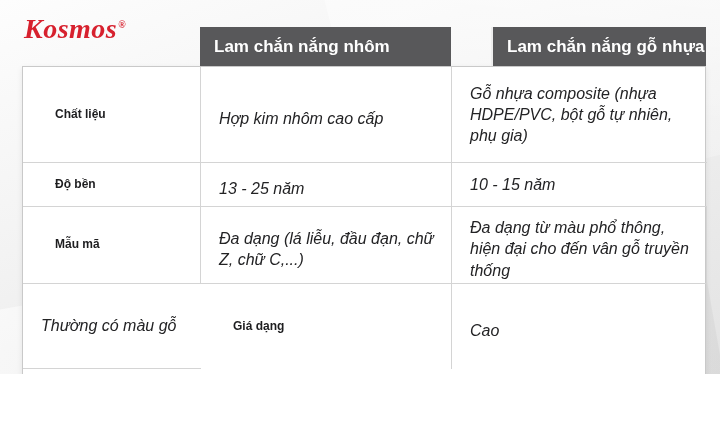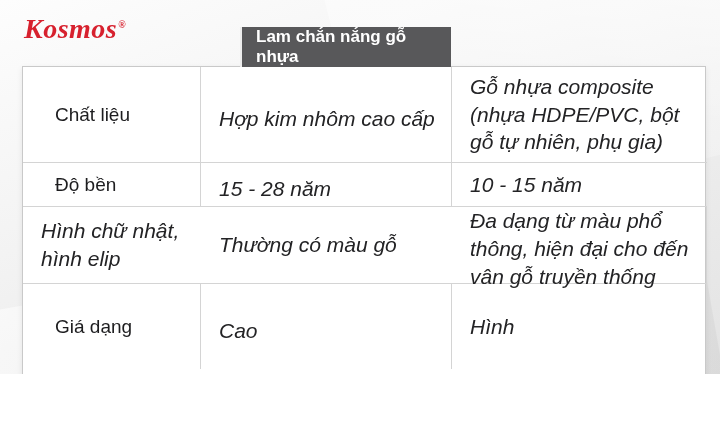--- a/index.html
+++ b/index.html
@@ -56,61 +56,63 @@
     grid-template-rows:96px 44px 77px 85px 54px;
     background:#ffffff;
     border:1px solid #c9c9c9;
     box-sizing:border-box;
     box-shadow:0 2px 6px rgba(0,0,0,0.08);
   }
   .cell{
     display:flex;align-items:center;
     box-sizing:border-box;
     border-bottom:1px solid #d4d4d4;
-    font-size:21px;
+    font-size:16px;
     line-height:1.32;
   }
-  .cell.colA{padding:6px 10px 6px 32px;font-weight:400;font-size:19px;border-right:1px solid #d4d4d4;}
+  .cell.colA{padding:6px 10px 6px 32px;font-weight:700;font-size:12px;border-right:1px solid #d4d4d4;}
   .cell.colB{padding:14px 14px 6px 18px;font-style:italic;border-right:1px solid #d4d4d4;color:#232325;}
   .cell.colC{padding:6px 14px 6px 18px;font-style:italic;color:#232325;}
   .cell.lastrow{border-bottom:none;}
 </style>
 </head>
 <body>
 
 <div class="stage">
 
   <div class="swoosh-top"></div>
   <div class="swoosh-bottom"></div>
 
   <div class="logo">
     <span>Kosmos</span><span class="reg">®</span>
   </div>
 
   <div class="tbl">
 
     <div class="tbl-header">
       <div class="hcell spacer"></div>
+      <div class="hcell">Lam chắn nắng nhôm</div>
       <div class="hcell second">Lam chắn nắng gỗ nhựa</div>
     </div>
 
     <div class="tbl-body">
 
       <div class="cell colA">Chất liệu</div>
       <div class="cell colB">Hợp kim nhôm cao cấp</div>
       <div class="cell colC">Gỗ nhựa composite (nhựa HDPE/PVC, bột gỗ tự nhiên, phụ gia)</div>
 
       <div class="cell colA">Độ bền</div>
-      <div class="cell colB">15 - 28 năm</div>
+      <div class="cell colB">13 - 25 năm</div>
       <div class="cell colC">10 - 15 năm</div>
 
-      <div class="cell colC">Hình chữ nhật, hình elip</div>
+      <div class="cell colA">Mẫu mã</div>
+      <div class="cell colB">Đa dạng (lá liễu, đầu đạn, chữ Z, chữ C,...)</div>
 
+      <div class="cell colB">Đa dạng từ màu phổ thông, hiện đại cho đến vân gỗ truyền thống</div>
       <div class="cell colC">Thường có màu gỗ</div>
-      <div class="cell colB">Đa dạng từ màu phổ thông, hiện đại cho đến vân gỗ truyền thống</div>
 
       <div class="cell colA lastrow">Giá dạng</div>
       <div class="cell colB lastrow">Cao</div>
       <div class="cell colC lastrow">Hình</div>
 
     </div>
   </div>
 </div>
 
 </body></html>

